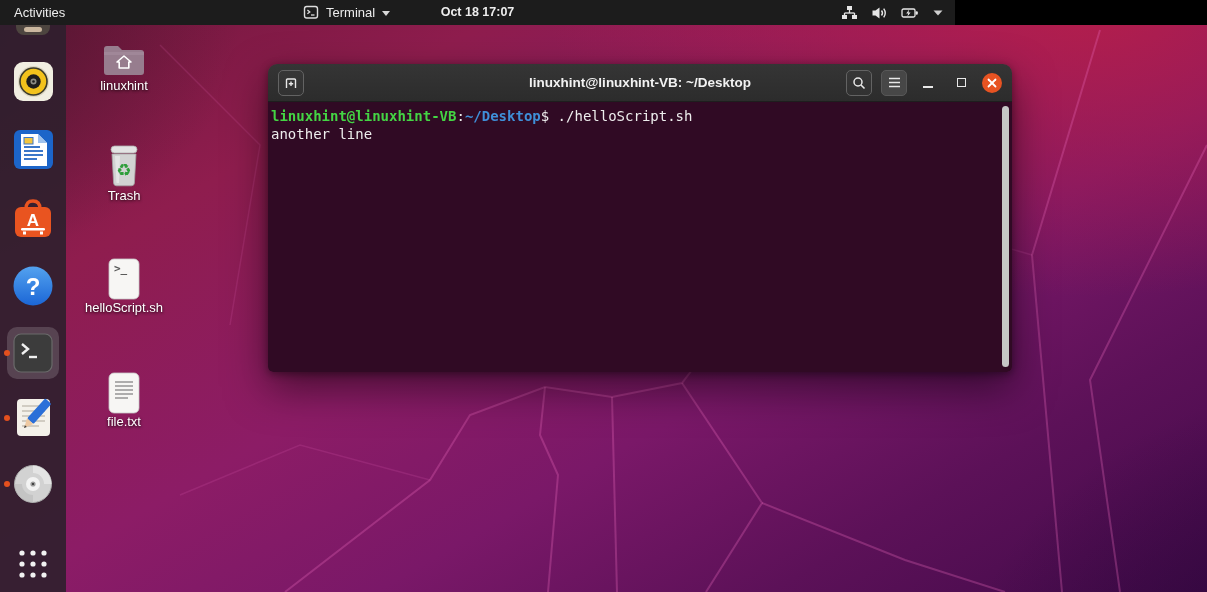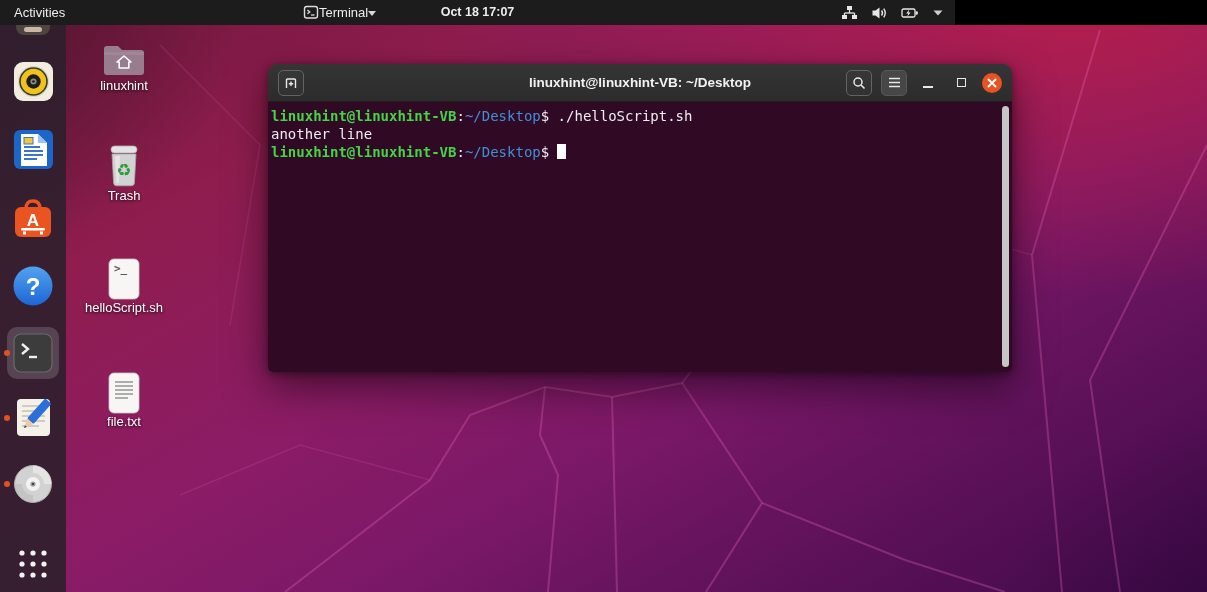--- a/index.html
+++ b/index.html
@@ -13,21 +13,21 @@
       radial-gradient(ellipse 700px 500px at 115% 115%, rgba(40,6,55,.95), rgba(40,6,55,0) 60%),
       radial-gradient(ellipse 600px 420px at -10% 0%, rgba(62,22,40,.85), rgba(62,22,40,0) 60%),
       linear-gradient(150deg, #70173c 0%, #8f1d4e 22%, #8c1c66 45%, #7a1868 62%, #5c1158 80%, #420a4a 100%);
   }
   .wallpaper svg { position:absolute; inset:0; width:100%; height:100%; }
 
   
   .topbar { position:absolute; top:0; left:0; width:955px; height:25px; background:#1c1c1c;
     color:#ededed; font-size:13px; z-index:50; }
   .topbar .activities { position:absolute; left:14px; top:0; line-height:25px; cursor:default; }
-  .appmenu { position:absolute; left:303px; top:0; height:25px; display:flex; align-items:center; }
+  .appmenu { position:absolute; left:303px; top:0; height:25px; display:flex; align-items:center; gap:7px; }
   .appmenu .caret { width:0; height:0; border-left:4px solid transparent; border-right:4px solid transparent; border-top:5px solid #d8d8d8; margin-top:1px; }
   .clock { position:absolute; left:0; right:0; top:0; text-align:center; line-height:25px; font-weight:bold; font-size:12.5px; }
   .tray { position:absolute; right:12px; top:0; height:25px; display:flex; align-items:center; gap:13px; }
 
   
   .dock { position:absolute; left:0; top:25px; bottom:0; width:66px; background:rgba(48,31,46,.92); z-index:40; }
   .dock-item { position:absolute; left:0; width:66px; display:flex; justify-content:center; }
   .dock-dot { position:absolute; left:4px; top:50%; margin-top:-3px; width:6px; height:6px; border-radius:50%; background:#e4501e; }
   .active-tile { width:52px; height:52px; border-radius:10px; background:rgba(255,255,255,.16); display:flex; align-items:center; justify-content:center; }
 
@@ -50,21 +50,21 @@
   .ctl { width:24px; height:24px; display:flex; align-items:center; justify-content:center; }
   .min-glyph { width:10px; height:2px; background:#e8e8e8; margin-top:8px; }
   .max-glyph { width:9px; height:9px; border:1.5px solid #e8e8e8; }
   .close-btn { width:20px; height:20px; border-radius:50%; background:#e75322; display:flex; align-items:center; justify-content:center; }
 
   .term-body { position:absolute; top:38px; left:0; right:0; bottom:0; background:#300a24;
     font-family:"DejaVu Sans Mono","Liberation Mono",monospace; font-size:14px; line-height:18px;
     color:#ededed; padding:5px 16px 0 3px; }
   .tline { white-space:pre; }
   .u { color:#44d544; font-weight:bold; }
-  .pa { color:#3f8fd8; font-weight:normal; }
+  .pa { color:#3f8fd8; font-weight:bold; }
   .wh { color:#ededed; }
   .cursor { display:inline-block; width:9px; height:15px; background:#ffffff; vertical-align:-2px; margin-left:8px; }
   .scrollbar { position:absolute; right:3px; top:4px; bottom:5px; width:7px; border-radius:4px; background:#c6c6c6; }
 </style>
 </head>
 <body>
 
 <div class="stage">
 
   <div class="wallpaper">
@@ -330,18 +330,17 @@
             <line x1="1.5" y1="1.5" x2="8.5" y2="8.5" stroke="#ffffff" stroke-width="1.8" stroke-linecap="round"></line>
             <line x1="8.5" y1="1.5" x2="1.5" y2="8.5" stroke="#ffffff" stroke-width="1.8" stroke-linecap="round"></line>
           </svg>
         </div>
       </div>
     </div>
 
     <div class="term-body">
       <div class="tline"><span class="u">linuxhint@linuxhint-VB</span><span class="wh">:</span><span class="pa">~/Desktop</span><span class="wh">$</span><span class="wh"> ./helloScript.sh</span></div>
       <div class="tline"><span class="wh">another line</span></div>
-      <div class="tline"><span class="u">linuxhint@linuxhint-VB</span><span class="wh">:</span><span class="pa">~/Desktop</span><span class="wh">$</span><span class="cursor"></span></div>
       <div class="scrollbar"></div>
     </div>
   </div>
 
 </div>
 
 </body></html>

